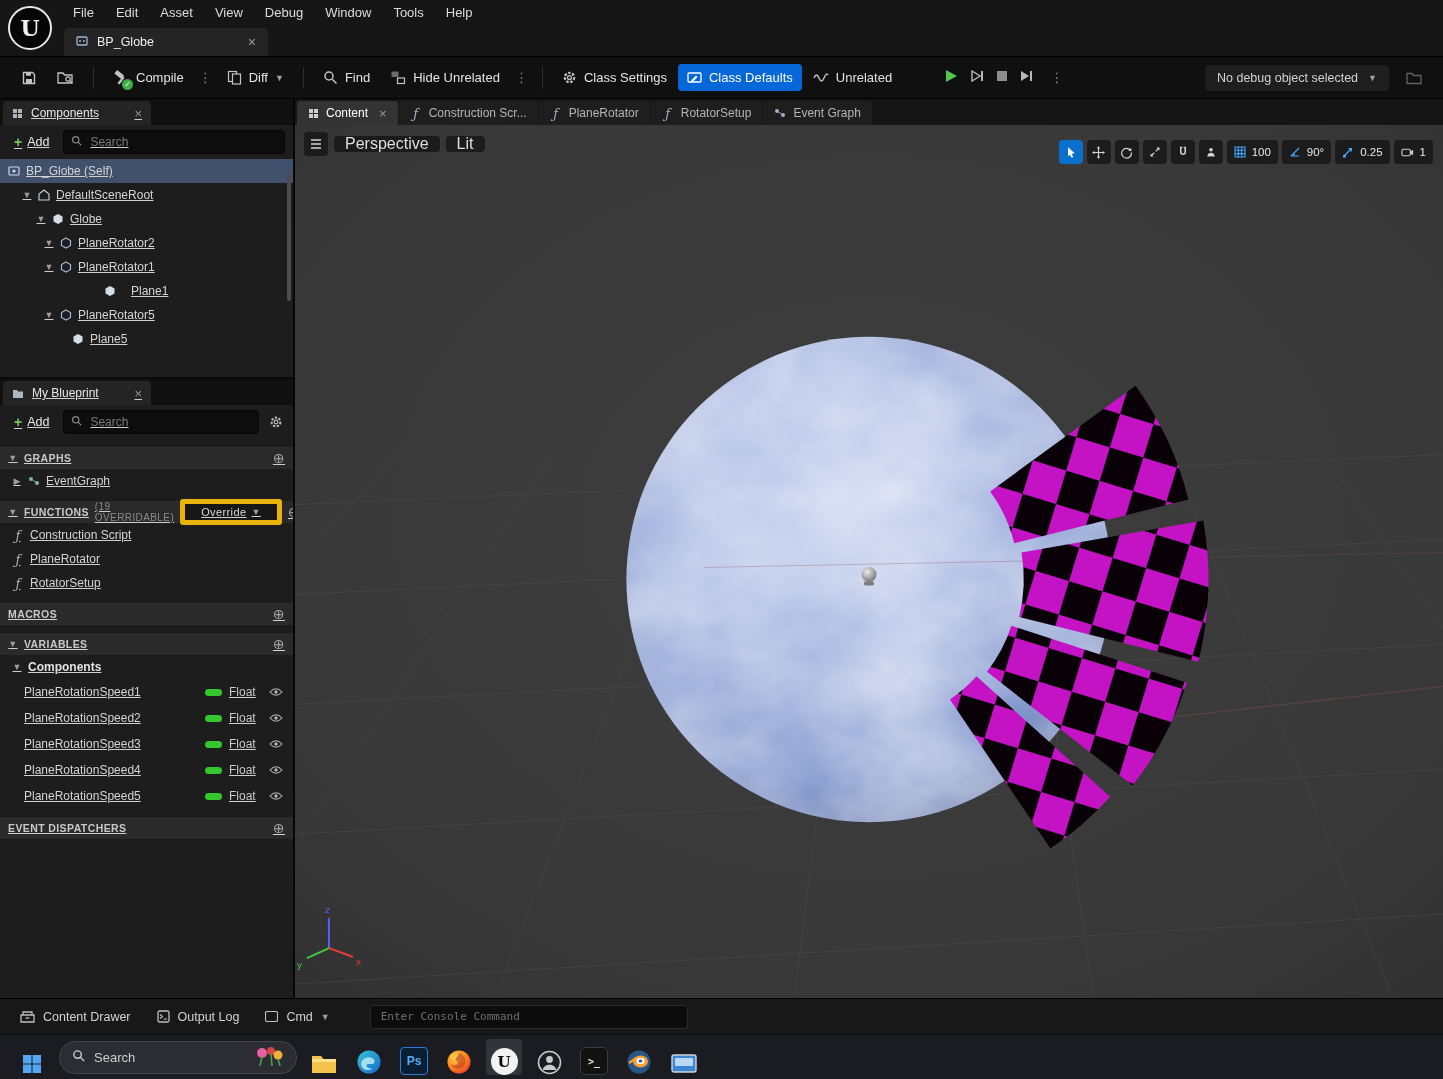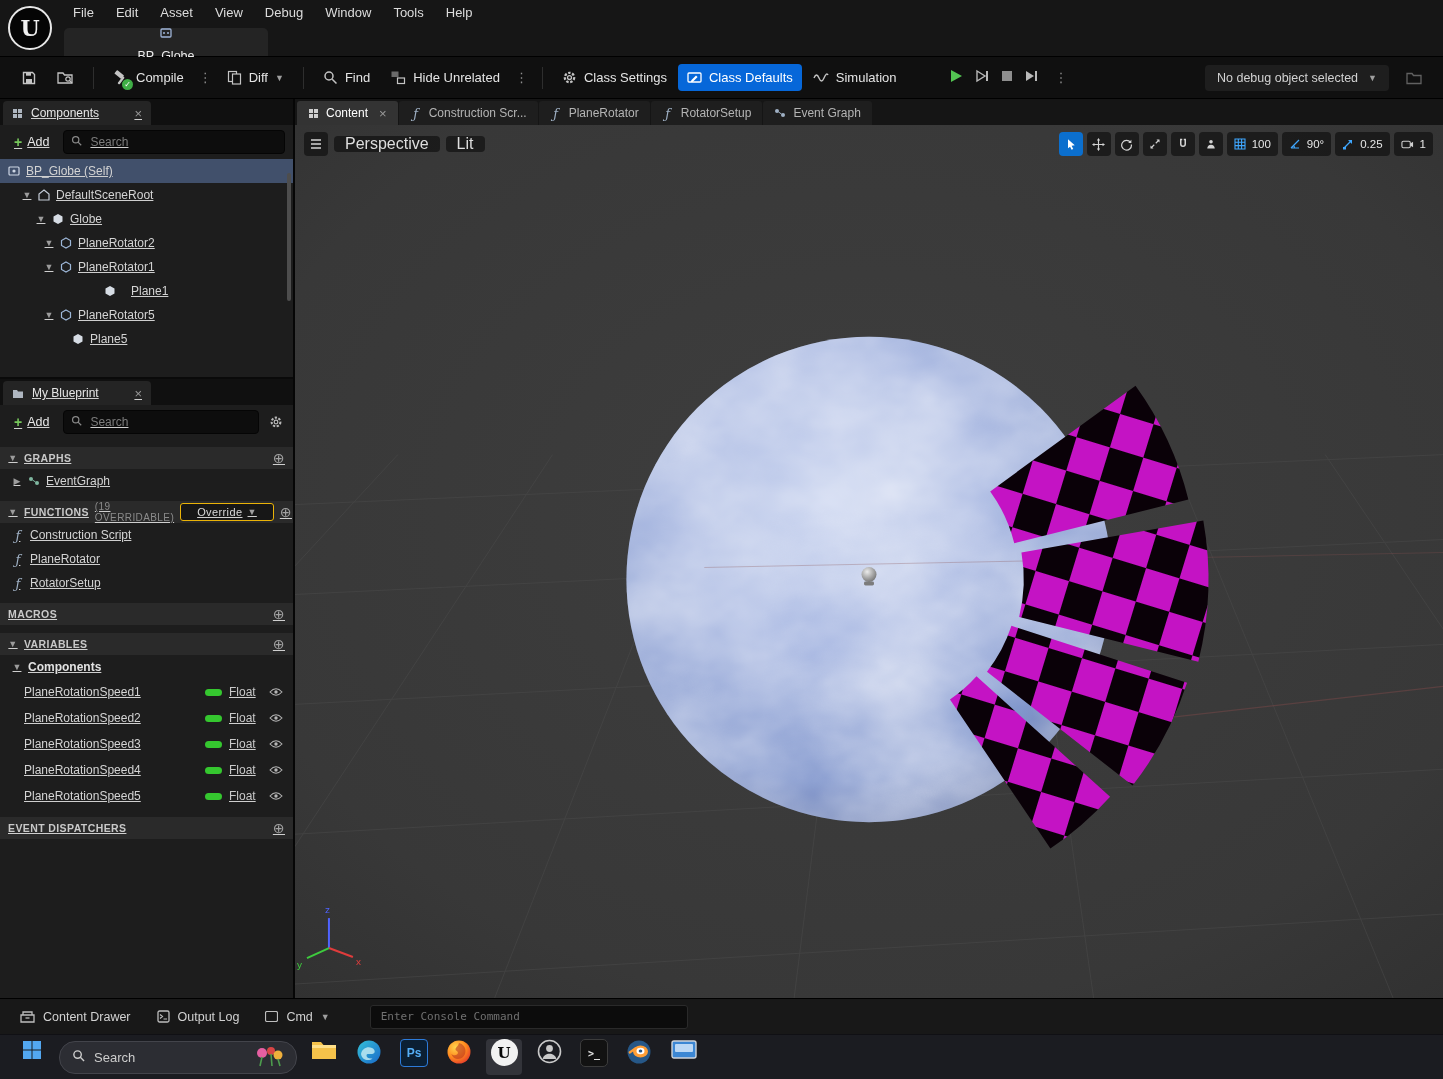--- a/index.html
+++ b/index.html
@@ -6,21 +6,21 @@
   body{width:1443px;height:1079px;font-family:"Liberation Sans",sans-serif;font-size:12px;color:#cfcfcf;-webkit-font-smoothing:antialiased;}
   .screen{position:relative;width:1443px;height:1079px;background:#121212;display:flex;flex-direction:column;}
 
   
   .menubar{height:24px;background:#161616;display:flex;align-items:center;padding-left:62px;flex:none;}
   .menu-item{padding:0 11px;font-size:13px;color:#dcdcdc;cursor:default;}
   .ue-logo{position:absolute;top:6px;left:8px;width:40px;height:40px;border-radius:50%;background:#050505;border:2px solid #e8e8e8;display:flex;align-items:center;justify-content:center;color:#f0f0f0;font-family:"DejaVu Serif",serif;font-size:22px;font-weight:bold;z-index:5;}
 
   
   .tabrow{height:32px;background:#161616;display:flex;align-items:flex-end;padding-left:64px;flex:none;border-bottom:1px solid #000;}
-  .asset-tab{height:28px;background:#242424;border-radius:5px 5px 0 0;display:flex;align-items:center;gap:9px;padding:0 12px;color:#ededed;font-size:12.5px;min-width:180px;flex-direction:column;}
+  .asset-tab{height:28px;background:#242424;border-radius:5px 5px 0 0;display:flex;align-items:center;gap:9px;padding:0 12px;color:#ededed;font-size:12.5px;min-width:180px;}
   .asset-tab .tab-close{margin-left:auto;color:#9a9a9a;font-size:14px;}
 
   
   .toolbar{height:41px;background:#101010;display:flex;align-items:center;padding:0 12px;gap:2px;flex:none;border-bottom:1px solid #000;}
   .tbtn{display:flex;align-items:center;gap:7px;padding:6px 9px;border-radius:4px;color:#e4e4e4;font-size:13px;white-space:nowrap;}
   .tbtn .ticon{display:flex;align-items:center;color:#c4c4c4;}
   .kebab{color:#8f8f8f;font-size:13px;padding:0 4px;letter-spacing:0;}
   .tdivider{width:1px;height:22px;background:#2e2e2e;margin:0 8px;flex:none;}
   .class-defaults{background:#0667d9;color:#fff;}
   .class-defaults .ticon{color:#fff;}
@@ -56,21 +56,21 @@
   .ticube{display:flex;flex:none;}
   .scrollbar-v{position:absolute;right:2px;top:14px;width:4px;height:128px;border-radius:2px;background:#4d4d4d;}
 
   .panel-sep{height:2px;background:#0a0a0a;flex:none;}
   .mbp{flex:1;display:flex;flex-direction:column;min-height:0;}
   .mbp-body{background:#1d1d1d;flex:1;display:flex;flex-direction:column;min-height:0;overflow:hidden;}
   .sect{height:22px;background:#2a2a2a;display:flex;align-items:center;gap:6px;padding:0 8px;font-size:10.5px;font-weight:bold;color:#c9c9c9;letter-spacing:.4px;margin-top:8px;flex:none;}
   .sect:first-child{margin-top:4px;}
   .sect .splus{margin-left:auto;color:#a2a2a2;font-size:14px;font-weight:normal;}
   .sect-note{color:#8b8b8b;font-weight:normal;font-size:10px;}
-  .override-btn{display:flex;align-items:center;gap:5px;background:#171717;border:1px solid #eab308;border-radius:3px;padding:2px 16px;color:#d8d8d8;font-size:11px;font-weight:normal;}
+  .override-btn{display:flex;align-items:center;gap:5px;background:#171717;border:5px solid #eab308;border-radius:3px;padding:2px 16px;color:#d8d8d8;font-size:11px;font-weight:normal;}
   .mrow{height:24px;display:flex;align-items:center;gap:6px;padding-left:12px;color:#d4d4d4;font-size:12px;flex:none;}
   .fnico{font-family:"DejaVu Serif",serif;font-style:italic;color:#9fb0c4;font-size:13px;width:12px;text-align:center;flex:none;}
   .vrow{height:26px;display:flex;align-items:center;padding:0 10px 0 24px;color:#d4d4d4;font-size:12px;flex:none;}
   .vpill{width:17px;height:7px;border-radius:4px;background:#35c72f;margin-right:7px;flex:none;}
   .vtype{width:40px;color:#c9c9c9;}
   .veye{margin-left:auto;display:flex;color:#b5b5b5;}
   .vname{flex:1;}
 
   
   .vp{flex:1;display:flex;flex-direction:column;min-width:0;background:#151515;}
@@ -78,36 +78,36 @@
   .vp-tab{height:24px;display:flex;align-items:center;gap:7px;padding:0 11px;background:#1e1e1e;color:#b4b4b4;font-size:12px;border-radius:3px 3px 0 0;}
   .vp-tab.active{background:#333;color:#fff;}
   .vp-tab .tab-close{color:#9a9a9a;font-size:13px;margin-left:4px;}
   .scene{position:relative;flex:1;min-height:0;}
   .scene svg.scene-svg{position:absolute;inset:0;width:100%;height:100%;display:block;}
 
   .vp-ov-left{position:absolute;top:7px;left:9px;display:flex;gap:6px;align-items:center;}
   .vp-pill{height:16px;display:flex;align-items:center;padding:0 11px;background:rgba(24,24,24,.88);border-radius:4px;color:#dedede;font-size:16px;}
   .vp-iconbtn{width:24px;height:24px;border-radius:4px;background:rgba(24,24,24,.88);display:flex;align-items:center;justify-content:center;color:#d3d3d3;flex:none;}
   .vp-iconbtn.active{background:#0b6fce;color:#fff;}
-  .vp-ov-right{position:absolute;top:7px;right:10px;display:flex;gap:4px;align-items:center;}
+  .vp-ov-right{position:absolute;top:15px;right:10px;display:flex;gap:4px;align-items:center;}
   .snapgrp{height:24px;display:flex;align-items:center;gap:6px;background:rgba(24,24,24,.88);border-radius:4px;padding:0 7px;color:#e6e6e6;font-size:11.5px;}
   .snapico{display:flex;color:#3fa7ff;}
   .snapico.gray{color:#cfcfcf;}
 
   
   .statusbar{height:35px;background:#181818;border-top:1px solid #000;display:flex;align-items:center;padding:0 10px;gap:6px;flex:none;}
   .sbtn{display:flex;align-items:center;gap:8px;padding:6px 10px;border-radius:4px;color:#d2d2d2;font-size:12.5px;}
   .sbtn .ticon{color:#bdbdbd;display:flex;}
   .console-input{width:300px;height:22px;background:#0c0c0c;border:1px solid #2a2a2a;border-radius:3px;margin-left:24px;display:flex;align-items:center;padding:0 8px;}
   .console-input input{flex:1;background:transparent;border:none;outline:none;color:#bdbdbd;font-family:"DejaVu Sans Mono",monospace;font-size:11px;}
   .console-input input::placeholder{color:#707070;}
 
   
   .taskbar{height:44px;background:#1b1c21;border-top:1px solid #101014;display:flex;align-items:center;padding-left:14px;gap:9px;flex:none;}
-  .tk-item{width:36px;height:36px;display:flex;align-items:flex-start;justify-content:center;border-radius:4px;flex:none;}
+  .tk-item{width:36px;height:36px;display:flex;align-items:flex-end;justify-content:center;border-radius:4px;flex:none;}
   .tk-item.app-active{background:#33343a;}
   .tk-search{width:218px;height:31px;border-radius:16px;background:#2c2d33;border:1px solid #43444b;display:flex;align-items:center;gap:9px;padding:0 6px 0 12px;color:#cdcdcd;font-size:13px;}
   .tk-search .grow{flex:1;}
   .ps-icon{width:26px;height:26px;border-radius:4px;background:#0b1f33;border:1.5px solid #2d7bd9;color:#55aef6;display:flex;align-items:center;justify-content:center;font-size:12px;font-weight:bold;}
   .term-icon{width:26px;height:26px;border-radius:5px;background:#121212;border:1px solid #3c3c3c;color:#e0e0e0;display:flex;align-items:center;justify-content:center;font-family:"DejaVu Sans Mono",monospace;font-size:10px;font-weight:bold;}
   .ue-app-icon{width:27px;height:27px;border-radius:50%;background:#f2f2f2;color:#0a0a0a;display:flex;align-items:center;justify-content:center;font-family:"DejaVu Serif",serif;font-weight:bold;font-size:15px;}
 </style>
 </head>
 <body>
 
@@ -226,21 +226,21 @@
         </span>
       <span>Class Defaults</span>
     </div>
 
     <div class="tbtn">
       <span class="ticon">
           <svg width="16" height="14" viewBox="0 0 16 14">
             <path d="M1 7q2.5-6 5 0t5 0 4-3" fill="none" stroke="currentColor" stroke-width="1.4"></path>
           </svg>
         </span>
-      <span>Simulation</span>
+      <span>Unrelated</span>
     </div>
 
     <div class="play-cluster">
       <span><svg width="16" height="16" viewBox="0 0 16 16">
             <path d="M3 2l11 6-11 6z" fill="#53c452"></path>
           </svg></span>
       <span><svg width="16" height="16" viewBox="0 0 16 16">
             <path d="M3 3l8 5-8 5z" fill="none" stroke="#b9b9b9" stroke-width="1.4"></path>
             <rect x="12" y="3" width="2" height="10" fill="#b9b9b9"></rect>
           </svg></span>

